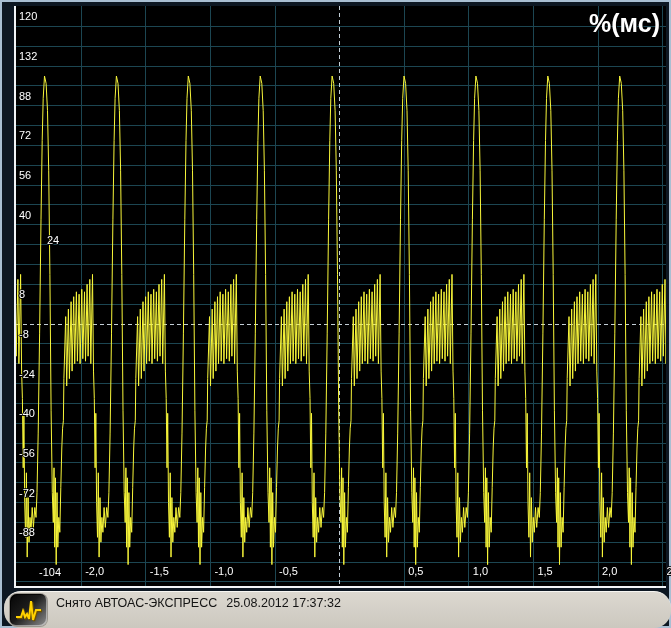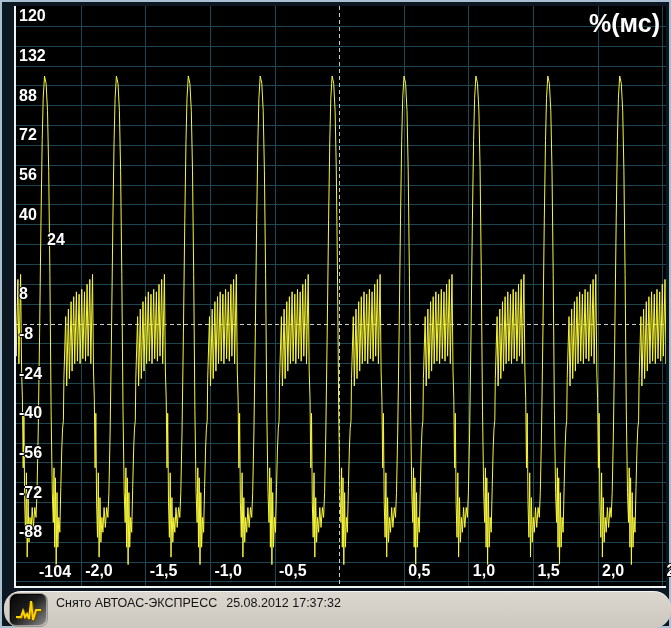--- a/index.html
+++ b/index.html
@@ -17,21 +17,21 @@
   #chart-wrap{
     position:absolute;left:12px;top:4px;width:652px;height:582px;
     box-sizing:border-box;
     border-left:2px solid #f2f5f7;
     border-bottom:2px solid #f2f5f7;
     background:#000000;
   }
   #chart-svg{position:absolute;left:0;top:0;}
   .tick-label{
     position:absolute;
-    color:#ffffff;font-weight:bold;font-size:16px;line-height:18px;
+    color:#ffffff;font-weight:normal;font-size:11px;line-height:18px;
     text-shadow:1px 0 0 #000,-1px 0 0 #000,0 1px 0 #000,0 -1px 0 #000,1px 1px 0 #000;
     white-space:nowrap;pointer-events:none;
   }
   #unit-label{
     position:absolute;top:3px;right:6px;
     color:#ffffff;font-weight:bold;font-size:25px;
     text-shadow:1px 1px 0 #000;
   }
   #status-bar{
     position:absolute;left:2px;top:589px;width:667px;height:37px;

